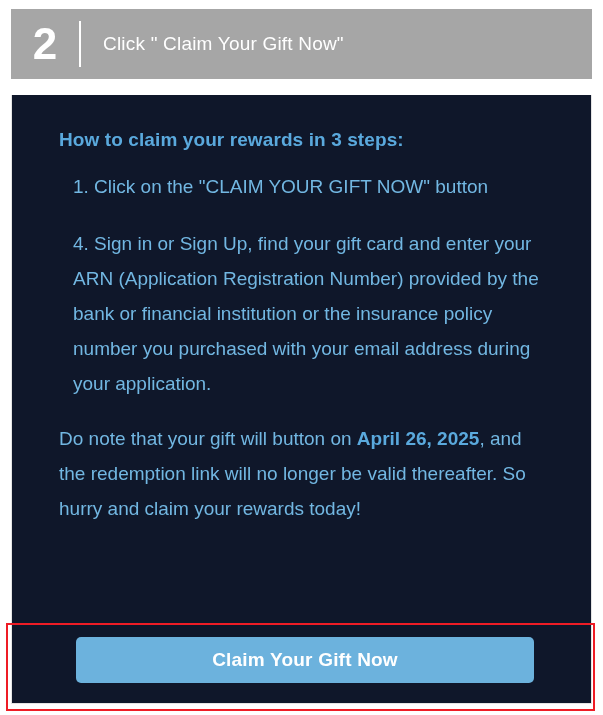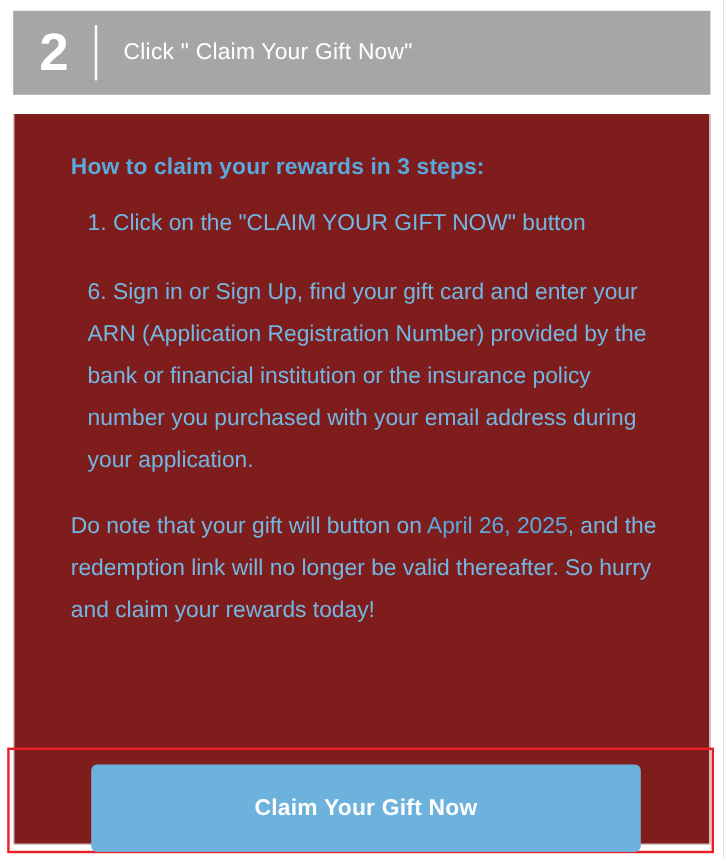--- a/index.html
+++ b/index.html
@@ -56,21 +56,21 @@
     letter-spacing: 0.2px;
   }
 
   
   .card {
     position: absolute;
     left: 11px;
     top: 95px;
     width: 581px;
     height: 609px;
-    background: #7f1d1d;
+    background: #0f172a;
     border-left: 1px solid #e4e4e4;
     border-right: 1px solid #e4e4e4;
     border-bottom: 1px solid #e4e4e4;
     box-sizing: border-box;
   }
 
   .content {
     padding: 34px 40px 0 47px;
   }
 
@@ -100,40 +100,40 @@
 
   .note {
     color: #72b7e2;
     font-size: 19px;
     line-height: 35px;
     margin: 0;
     padding-left: 0px;
   }
   .note b {
     color: #5aa9dd;
-    font-weight: normal;
+    font-weight: bold;
     margin-top: 48px;
   }
 
   
   .cta-highlight {
     position: absolute;
     left: 6px;
     top: 623px;
     width: 589px;
     height: 88px;
     border: 2px solid #ee1c25;
     box-sizing: border-box;
   }
   .cta-button {
     position: absolute;
     left: 76px;
     top: 637px;
     width: 458px;
-    height: 73px;
+    height: 46px;
     background: #6cb2dd;
     border: none;
     border-radius: 5px;
     color: #ffffff;
     font-family: "Liberation Sans", sans-serif;
     font-size: 19px;
     font-weight: bold;
     letter-spacing: 0.2px;
     cursor: pointer;
   }
@@ -147,21 +147,21 @@
     <div class="step-number">2</div>
     <div class="step-divider"></div>
     <div class="step-title">Click " Claim Your Gift Now"</div>
   </div>
 
   <div class="card">
     <div class="content">
       <p class="heading">How to claim your rewards in 3 steps:</p>
       <ul class="steps">
         <li>1. Click on the "CLAIM YOUR GIFT NOW" button</li>
-        <li>6. Sign in or Sign Up, find your gift card and enter your ARN (Application Registration Number) provided by the bank or financial institution or the insurance policy number you purchased with your email address during your application.</li>
+        <li>4. Sign in or Sign Up, find your gift card and enter your ARN (Application Registration Number) provided by the bank or financial institution or the insurance policy number you purchased with your email address during your application.</li>
       </ul>
       <p class="note"><span>Do note that your gift will button on </span><b>April 26, 2025</b><span>, and the redemption link will no longer be valid thereafter. So hurry and claim your rewards today!</span></p>
     </div>
   </div>
 
   <div class="cta-highlight"></div>
   <button class="cta-button">Claim Your Gift Now</button>
 
 </div>
 

